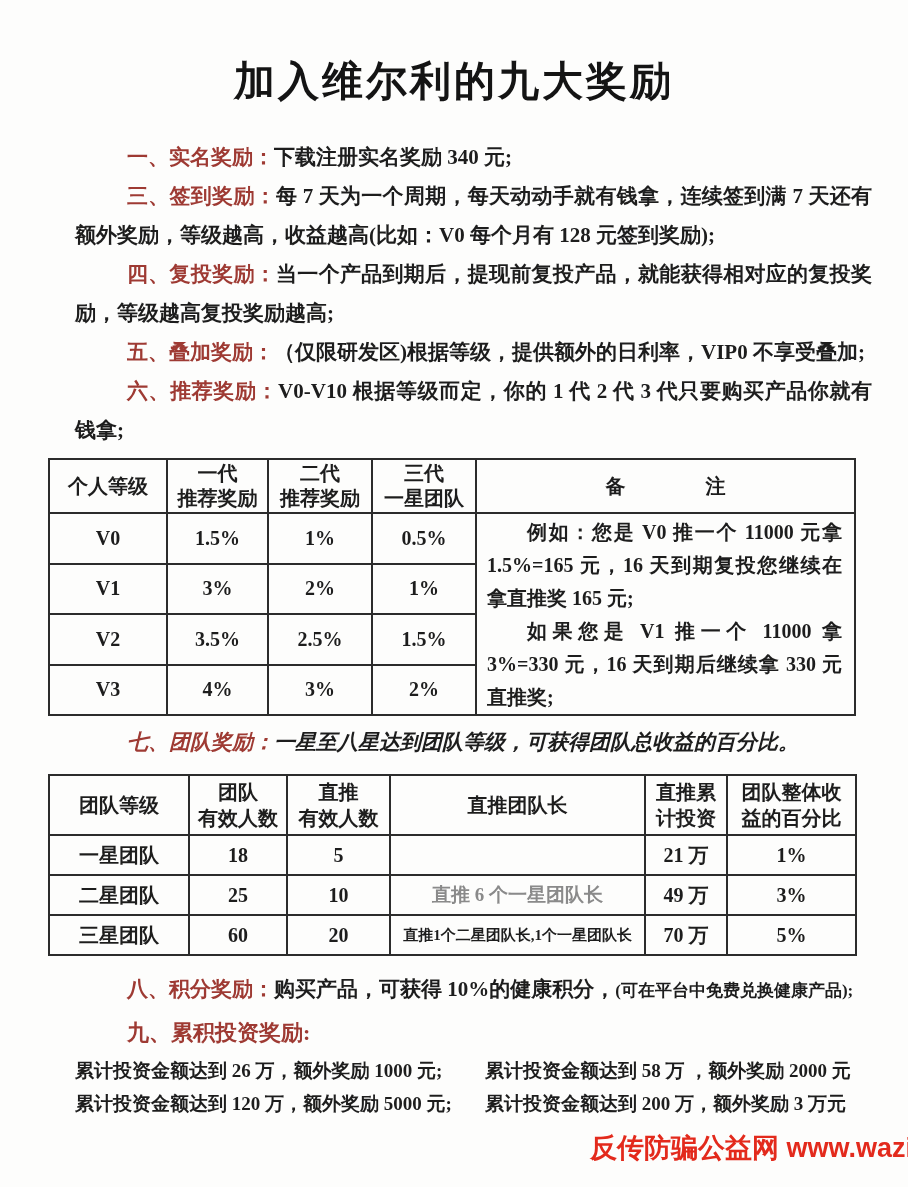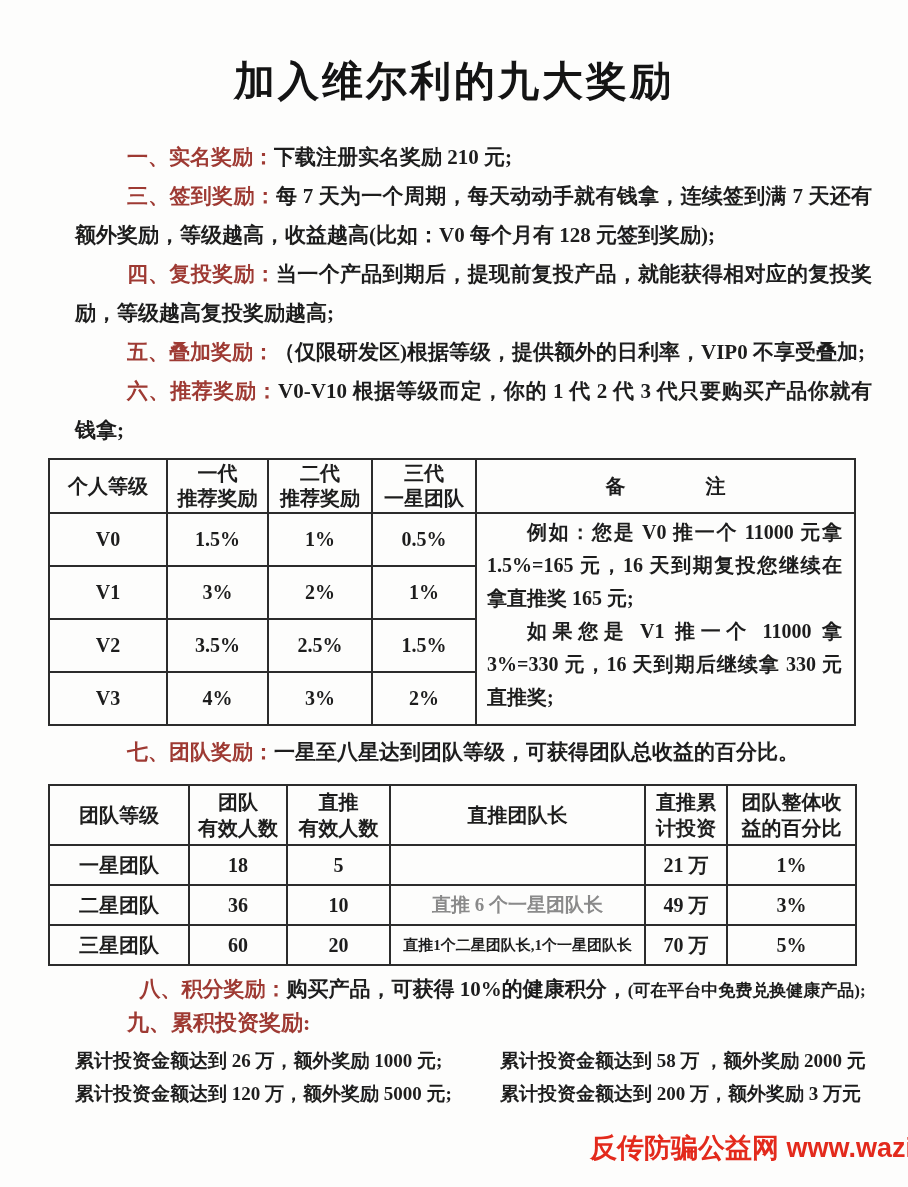--- a/index.html
+++ b/index.html
@@ -17,51 +17,51 @@
   .item { margin:0; font-size:21px; line-height:39px; text-indent:52px; text-align:justify; }
   .red { color:#9e3a33; }
   .small-note { font-size:17px; }
 
   
   table { border-collapse:collapse; table-layout:fixed; }
   th, td { border:2px solid #2c2c2c; text-align:center; vertical-align:middle; padding:0; }
   .tbl1 { width:806px; margin:8px 0 1px 48px; }
   .tbl1 th { height:52px; font-size:20px; line-height:25px; white-space:pre-line; }
   .tbl1 td { height:44px; font-size:20px; }
-  .remark-cell { text-align:justify; padding:2px 12px 10px 10px; vertical-align:middle; }
+  .remark-cell { text-align:justify; padding:2px 12px 0 10px; vertical-align:middle; }
   .remark-cell p { margin:0; font-size:20px; line-height:33px; text-indent:2em; text-align:justify; }
   .tbl2 { width:807px; margin:12px 0 0 48px; }
   .tbl2 th { height:58px; font-size:20px; line-height:26px; white-space:pre-line; }
   .tbl2 td { height:38px; font-size:20px; }
   .tbl2 td.dim { color:#8a8a8a; font-size:19px; }
   .tbl2 td.tight { font-size:15px; }
 
-  .item8 { margin:10px 0 0; padding:0 30px 0 75px; font-size:21px; line-height:26px; text-indent:52px;text-align:center; }
+  .item8 { margin:10px 0 0; padding:0 30px 0 75px; font-size:21px; line-height:46px; text-indent:52px; }
   .item9 { margin:0; padding-left:75px; font-size:22px; line-height:38px; text-indent:52px; }
   .cumulative { padding:2px 0 0 75px; font-size:19px; }
   .cum-row { display:flex; line-height:33px; }
   .cum-left { width:410px; }
-  .cum-right { flex:1;margin-left:15px; }
+  .cum-right { flex:1; }
 
   .watermark {
     position:absolute; left:590px; top:1130px; z-index:5;
     font-family:"Liberation Sans","DejaVu Sans",sans-serif;
     font-size:27px; font-weight:bold; color:#e32a1c;
     white-space:nowrap; letter-spacing:0;
   }
 </style>
 </head>
 <body>
 
 <div class="page">
 
   <h1 class="doc-title">加入维尔利的九大奖励</h1>
 
   <div class="items">
-    <p class="item"><span class="red">一、实名奖励：</span><span>下载注册实名奖励 210 元;</span></p>
+    <p class="item"><span class="red">一、实名奖励：</span><span>下载注册实名奖励 340 元;</span></p>
     <p class="item"><span class="red">三、签到奖励：</span><span>每 7 天为一个周期，每天动动手就有钱拿，连续签到满 7 天还有额外奖励，等级越高，收益越高(比如：V0 每个月有 128 元签到奖励);</span></p>
     <p class="item"><span class="red">四、复投奖励：</span><span>当一个产品到期后，提现前复投产品，就能获得相对应的复投奖励，等级越高复投奖励越高;</span></p>
     <p class="item"><span class="red">五、叠加奖励：</span><span>（仅限研发区)根据等级，提供额外的日利率，VIP0 不享受叠加;</span></p>
     <p class="item"><span class="red">六、推荐奖励：</span><span>V0-V10 根据等级而定，你的 1 代 2 代 3 代只要购买产品你就有钱拿;</span></p>
   </div>
 
   <table class="tbl1">
     <colgroup>
         <col style="width:118px">
         <col style="width:101px">
@@ -106,21 +106,21 @@
       </tr>
       <tr>
         <td>V3</td>
         <td>4%</td>
         <td>3%</td>
         <td>2%</td>
       </tr>
     </tbody>
   </table>
 
-  <div class="items" style="margin-top:6px;">
+  <div class="items" style="margin-top:6px;font-style:italic;">
     <p class="item" style="line-height:40px;"><span class="red">七、团队奖励：</span><span>一星至八星达到团队等级，可获得团队总收益的百分比。</span></p>
   </div>
 
   <table class="tbl2">
     <colgroup>
         <col style="width:140px">
         <col style="width:98px">
         <col style="width:103px">
         <col style="width:255px">
         <col style="width:82px">
@@ -144,21 +144,21 @@
       <tr>
         <td>一星团队</td>
         <td>18</td>
         <td>5</td>
         <td></td>
         <td>21 万</td>
         <td>1%</td>
       </tr>
       <tr>
         <td>二星团队</td>
-        <td>36</td>
+        <td>25</td>
         <td>10</td>
         <td class="dim">直推 6 个一星团队长</td>
         <td>49 万</td>
         <td>3%</td>
       </tr>
       <tr>
         <td>三星团队</td>
         <td>60</td>
         <td>20</td>
         <td class="tight">直推1个二星团队长,1个一星团队长</td>

